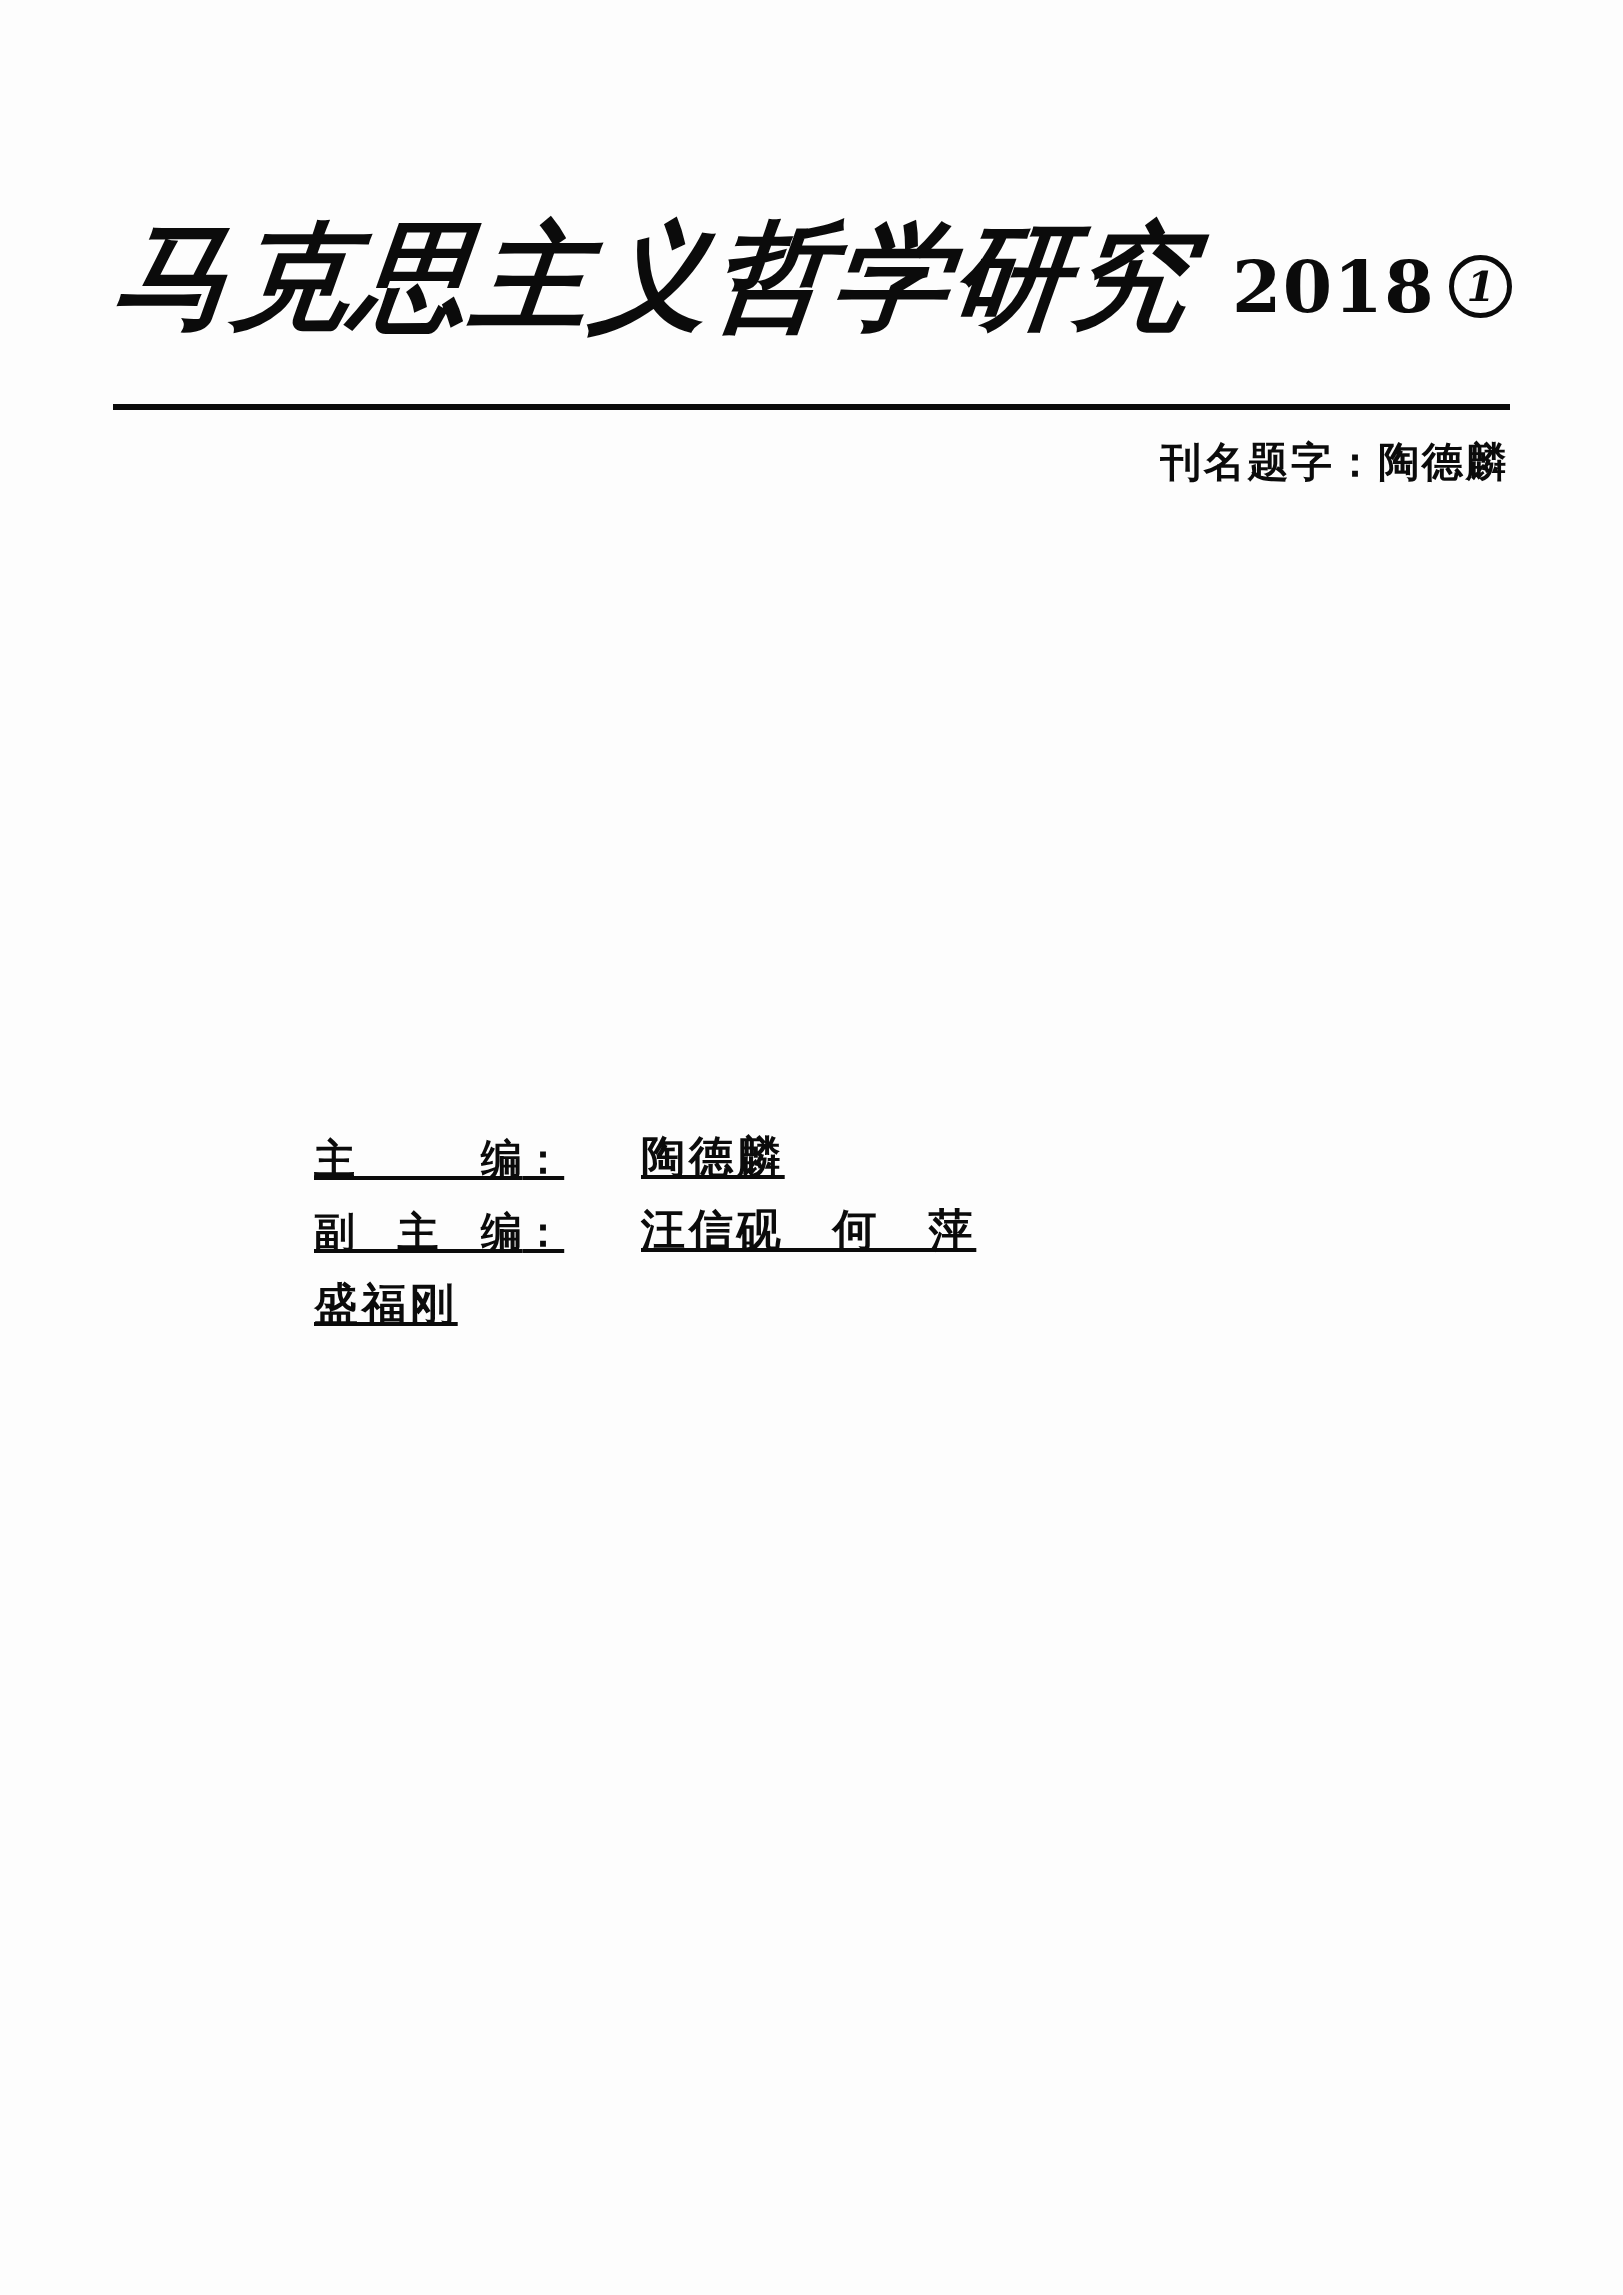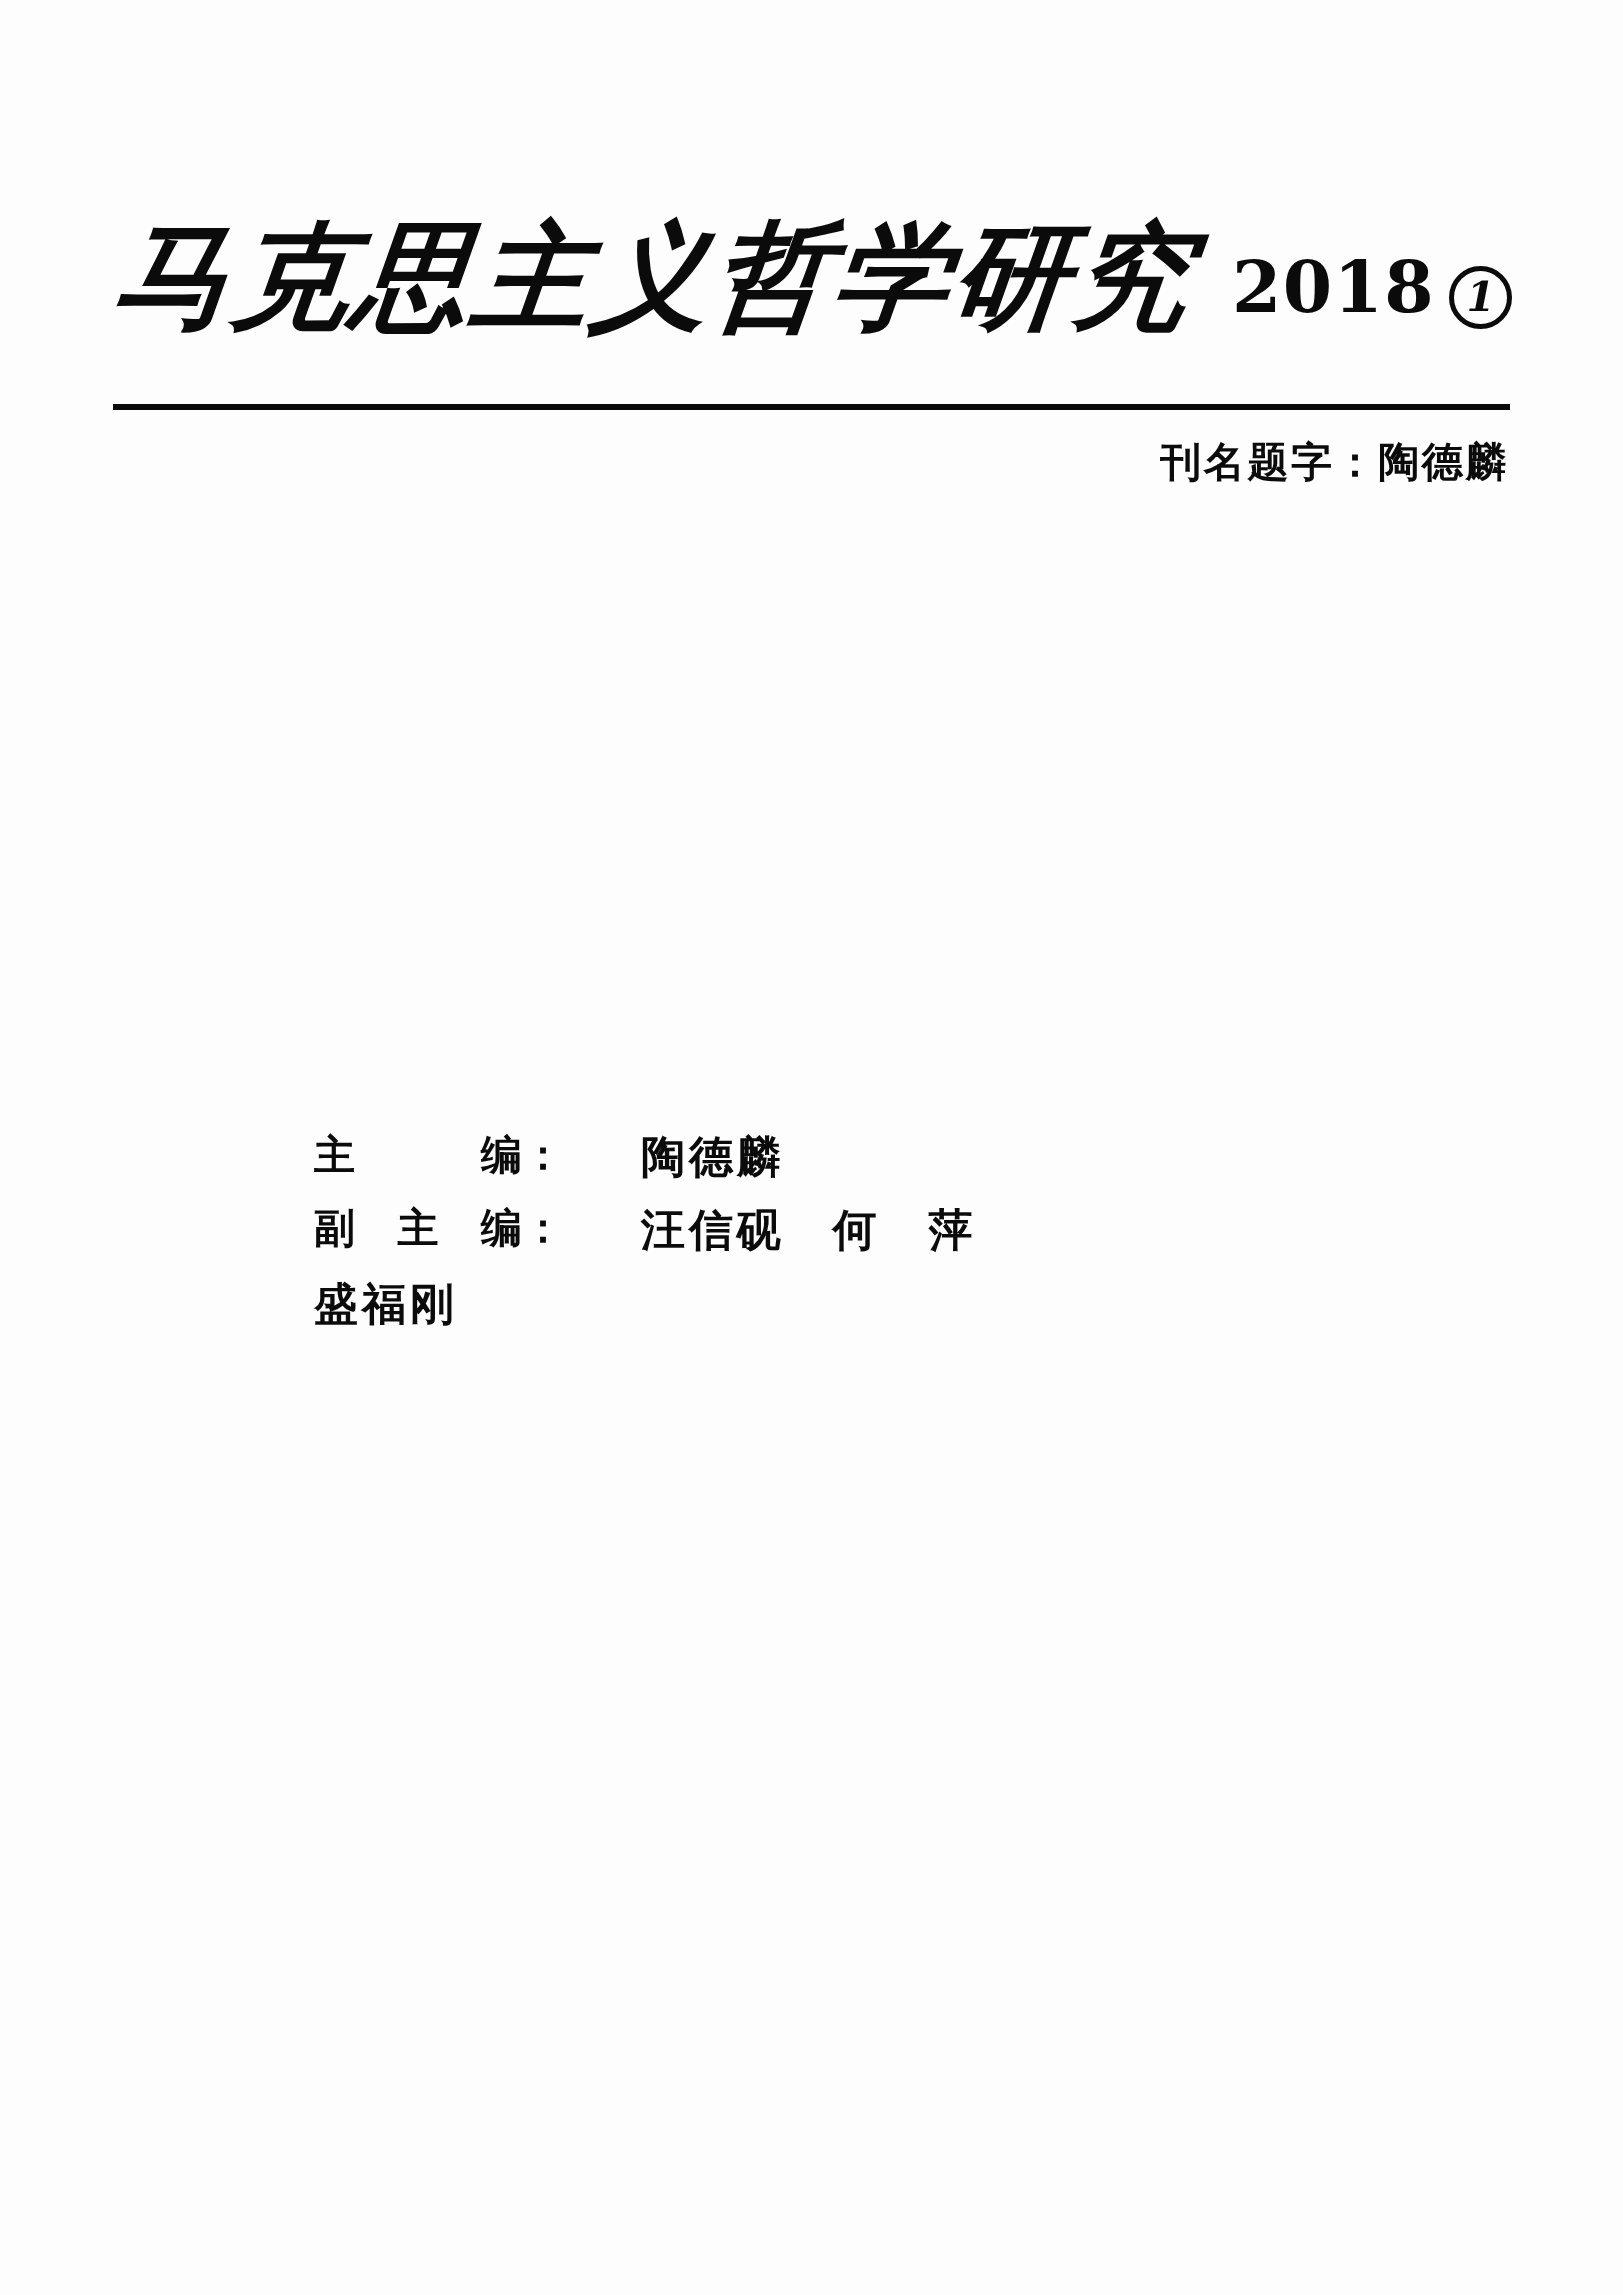--- a/index.html
+++ b/index.html
@@ -35,21 +35,21 @@
     font-weight: bold;
     letter-spacing: 3.9px;
     line-height: 1.05;
     color: #0b0b0b;
     font-style: italic;
     transform: skewX(-6deg);
     white-space: nowrap;
   }
   .year-wrap {
     display: flex;
-    align-items: flex-end;
+    align-items: center;
     margin-left: 39px;
     padding-bottom: 9.2px;
   }
   .year {
     font-family: "DejaVu Serif", "Liberation Serif", serif;
     font-size: 71px;
     font-weight: bold;
     letter-spacing: 1.3px;
     color: #0b0b0b;
   }
@@ -96,22 +96,23 @@
   .board {
     position: absolute;
     left: 314px;
     top: 1128px;
     width: 1073px;
     font-family: "DejaVu Sans", "Liberation Sans", sans-serif;
     color: #0b0b0b;
   }
   .board-row {
     display: flex;
-    align-items: flex-start;
+    align-items: flex-end;
     margin-bottom: 14.4px;
+    text-decoration: underline;
   }
   .board-label {
     width: 327px;
     flex: 0 0 327px;
     font-size: 41px;
     font-weight: bold;
     letter-spacing: 0.7px;
     text-align: justify;
     white-space: nowrap;
   }

